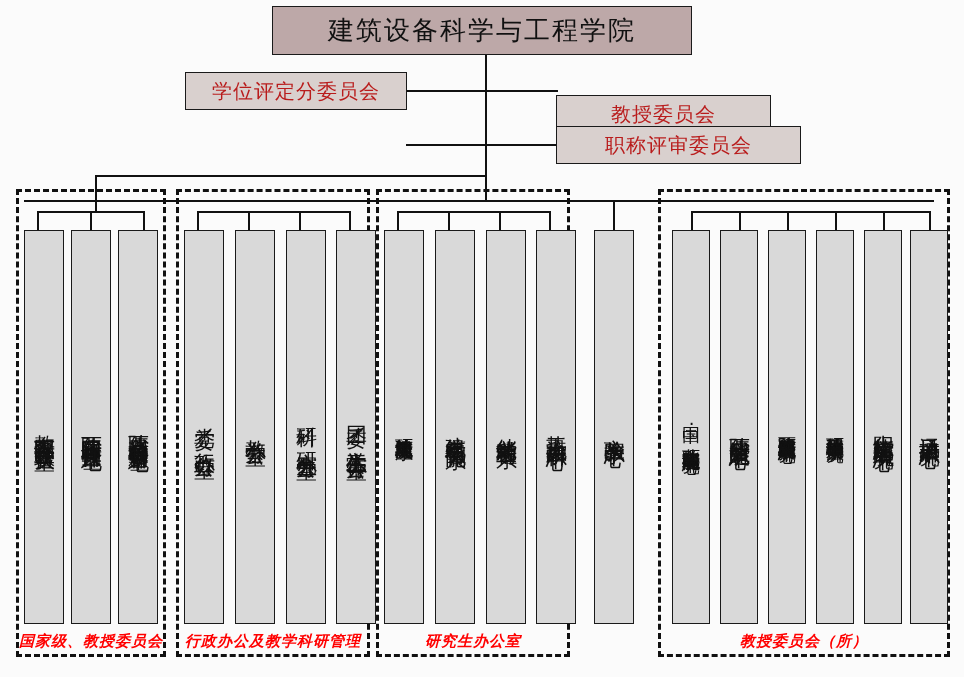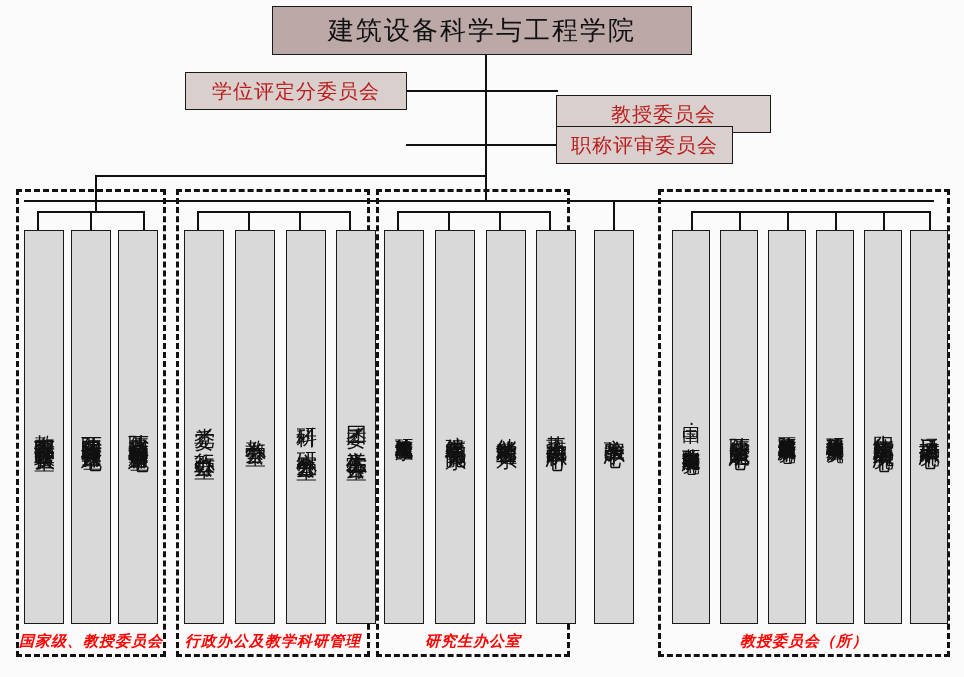--- a/index.html
+++ b/index.html
@@ -48,21 +48,21 @@
     align-items: center;
     justify-content: center;
     font-size: 20px;
     letter-spacing: 1px;
     color: #b91c1c;
     z-index: 6;
   }
   .c-xw  { left: 185px; top: 72px;  width: 222px; height: 38px; }
   .c-jsw { left: 556px; top: 72px;  width: 215px; height: 38px; margin-top: 23px; }
   .c-jxw { left: 185px; top: 126px; width: 222px; height: 38px; }
-  .c-zcw { left: 556px; top: 126px; width: 177px; height: 38px; }
+  .c-zcw { left: 556px; top: 126px; width: 245px; height: 38px; }
 
   
   .ln-h, .ln-v {
     position: absolute;
     background: #111;
     z-index: 2;
   }
   .ln-h { height: 2px; }
   .ln-v { width: 2px; }
 

